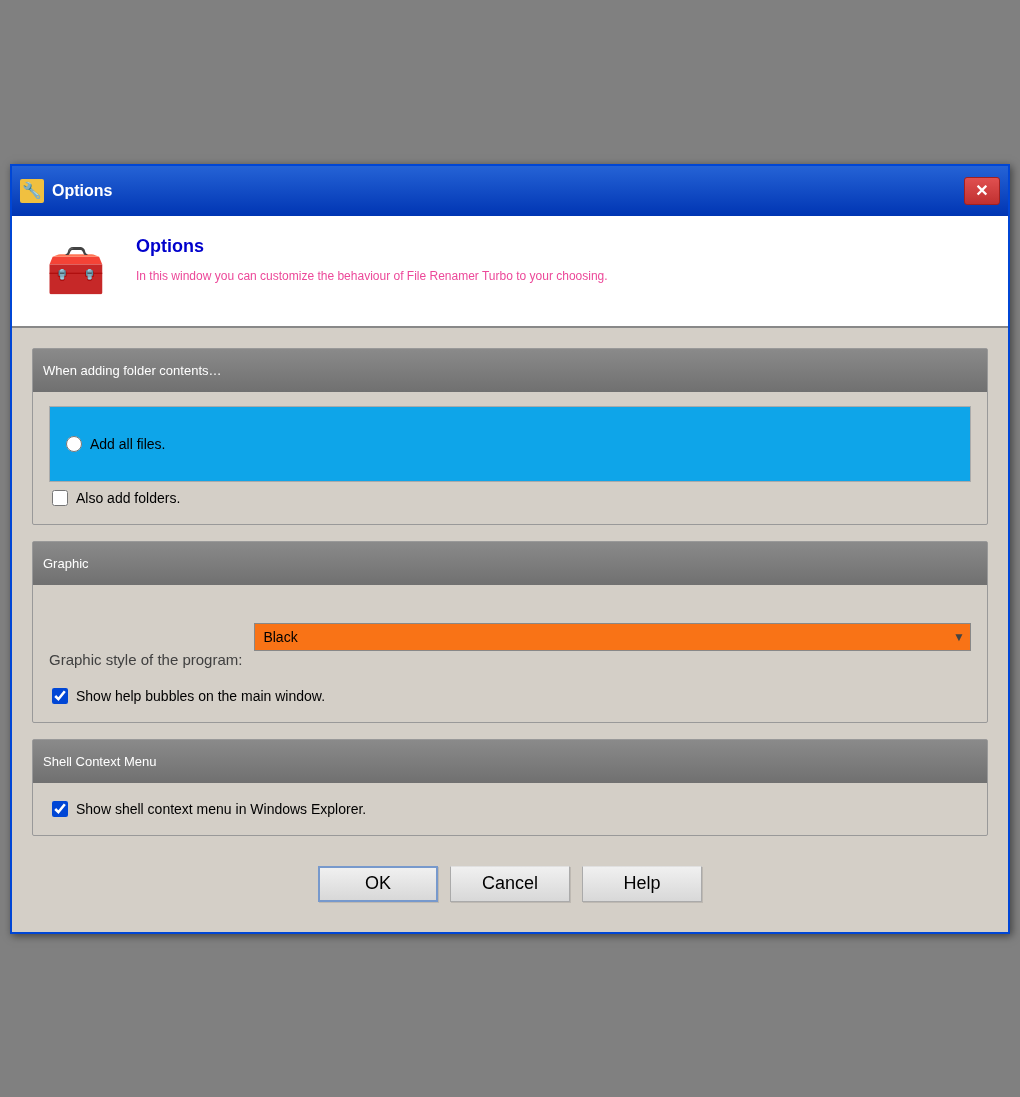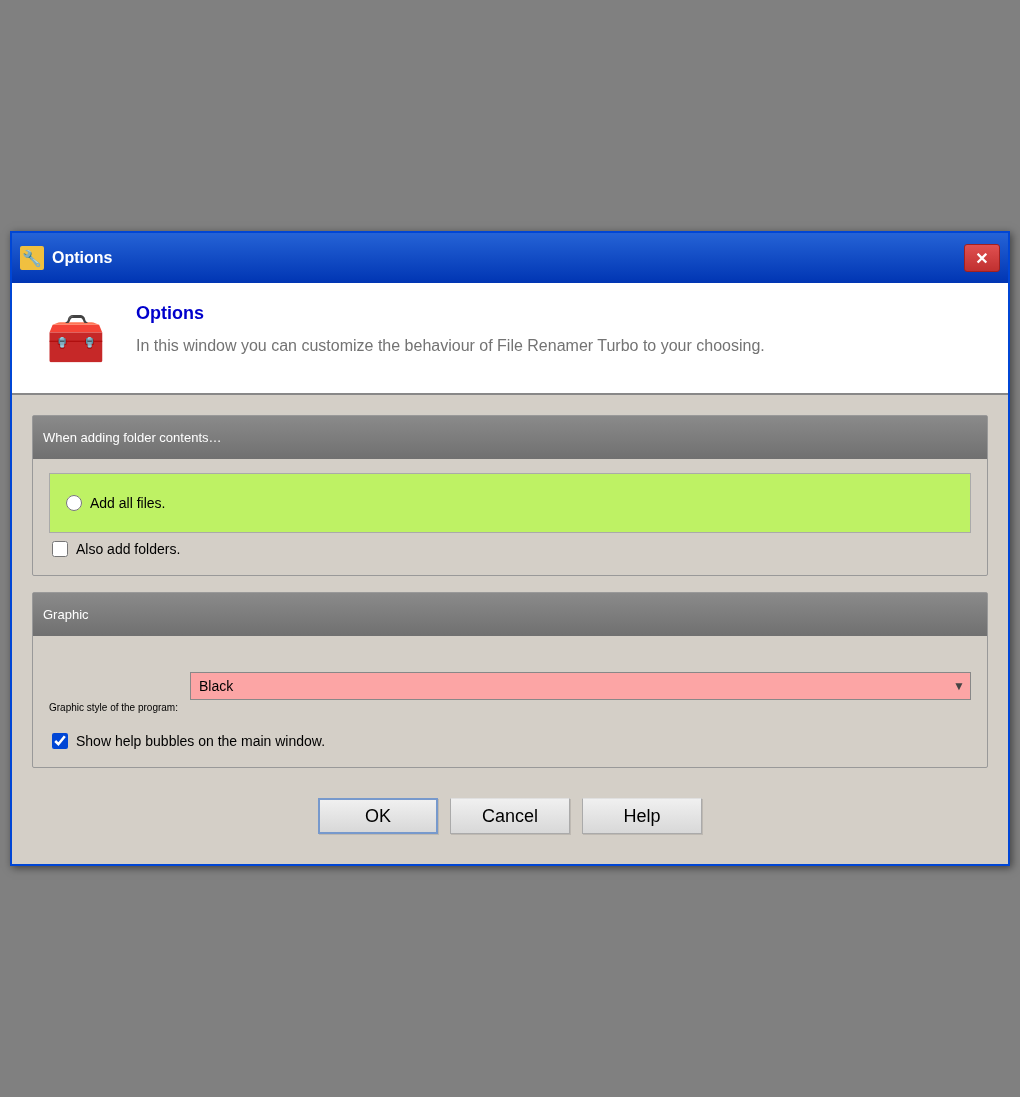--- a/index.html
+++ b/index.html
@@ -94,22 +94,22 @@
     }
 
     .header-title {
       color: #0000cc;
       font-size: 18px;
       font-weight: bold;
       margin-bottom: 10px;
     }
 
     .header-description {
-      color: #737373;
-      font-size: 16px;
+      color: #ec4899;
+      font-size: 12px;
       line-height: 1.5;
     }
 
     .main-content {
       padding: 20px;
       background: #d4cfc7;
     }
 
     .group-box {
       margin-bottom: 16px;
@@ -123,23 +123,23 @@
       color: white;
       padding: 14px 10px;
       font-size: 13px;
     }
 
     .group-body {
       padding: 14px 16px;
     }
 
     .radio-group-box {
-      background: #bef264;
+      background: #0ea5e9;
       border: 1px solid #aaa;
-      padding: 16px 16px;
+      padding: 24px 16px;
       margin-bottom: 4px;
     }
 
     .radio-item {
       display: flex;
       align-items: center;
       gap: 8px;
       padding: 5px 0;
     }
 
@@ -186,36 +186,36 @@
 
     .display-row {
       display: flex;
       align-items: center;
       gap: 12px;
       padding: 8px 0;
       margin-bottom: 8px;
     }
 
     .display-label {
-      font-size: 10px;
-      color: #000000;
+      font-size: 15px;
+      color: #404040;
       white-space: nowrap;
       margin-top: 44px;
     }
 
     .select-wrapper {
       flex: 1;
       position: relative;
     }
 
     .style-select {
       width: 100%;
       padding: 4px 28px 4px 8px;
       border: 1px solid #888;
-      background: #fca5a5;
+      background: #f97316;
       font-size: 14px;
       appearance: none;
       cursor: pointer;
       height: 28px;
     }
 
     .select-arrow {
       position: absolute;
       right: 6px;
       top: 50%;
@@ -313,20 +313,31 @@
             <span class="select-arrow">▼</span>
           </div>
         </div>
         <div class="checkbox-item">
           <input class="checkbox-input" type="checkbox" id="show-help" checked="" style="">
           <label class="checkbox-label" for="show-help">Show help bubbles on the main window.</label>
         </div>
       </div>
     </div>
 
+    <div class="group-box">
+      <div class="group-header">
+        <span>Shell Context Menu</span>
+      </div>
+      <div class="group-body">
+        <div class="checkbox-item">
+          <input class="checkbox-input" type="checkbox" id="show-context-menu" checked="" style="">
+          <label class="checkbox-label" for="show-context-menu">Show shell context menu in Windows Explorer.</label>
+        </div>
+      </div>
+    </div>
 
     <div class="buttons-row">
       <button class="dialog-button ok-button">OK</button>
       <button class="dialog-button">Cancel</button>
       <button class="dialog-button">Help</button>
     </div>
 
   </div>
 </div>
 

